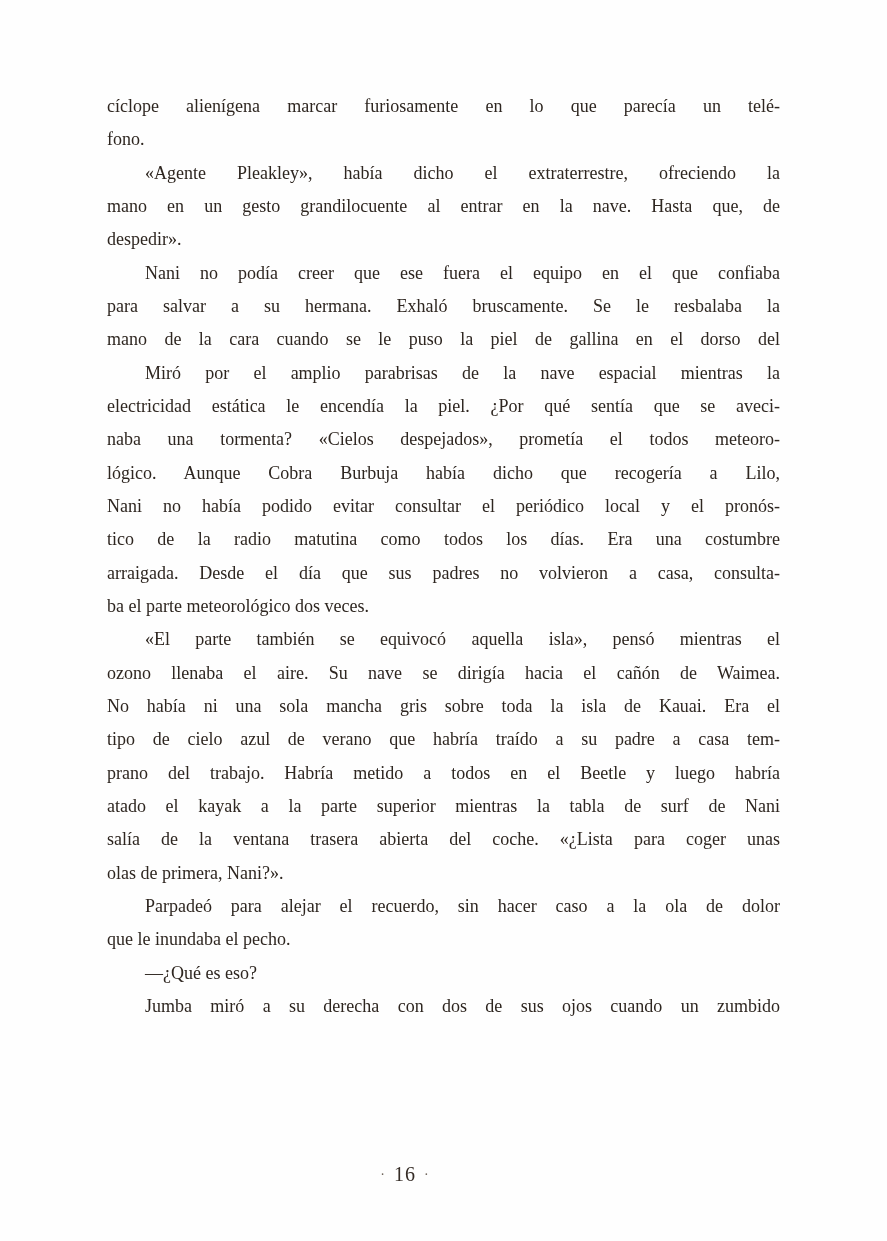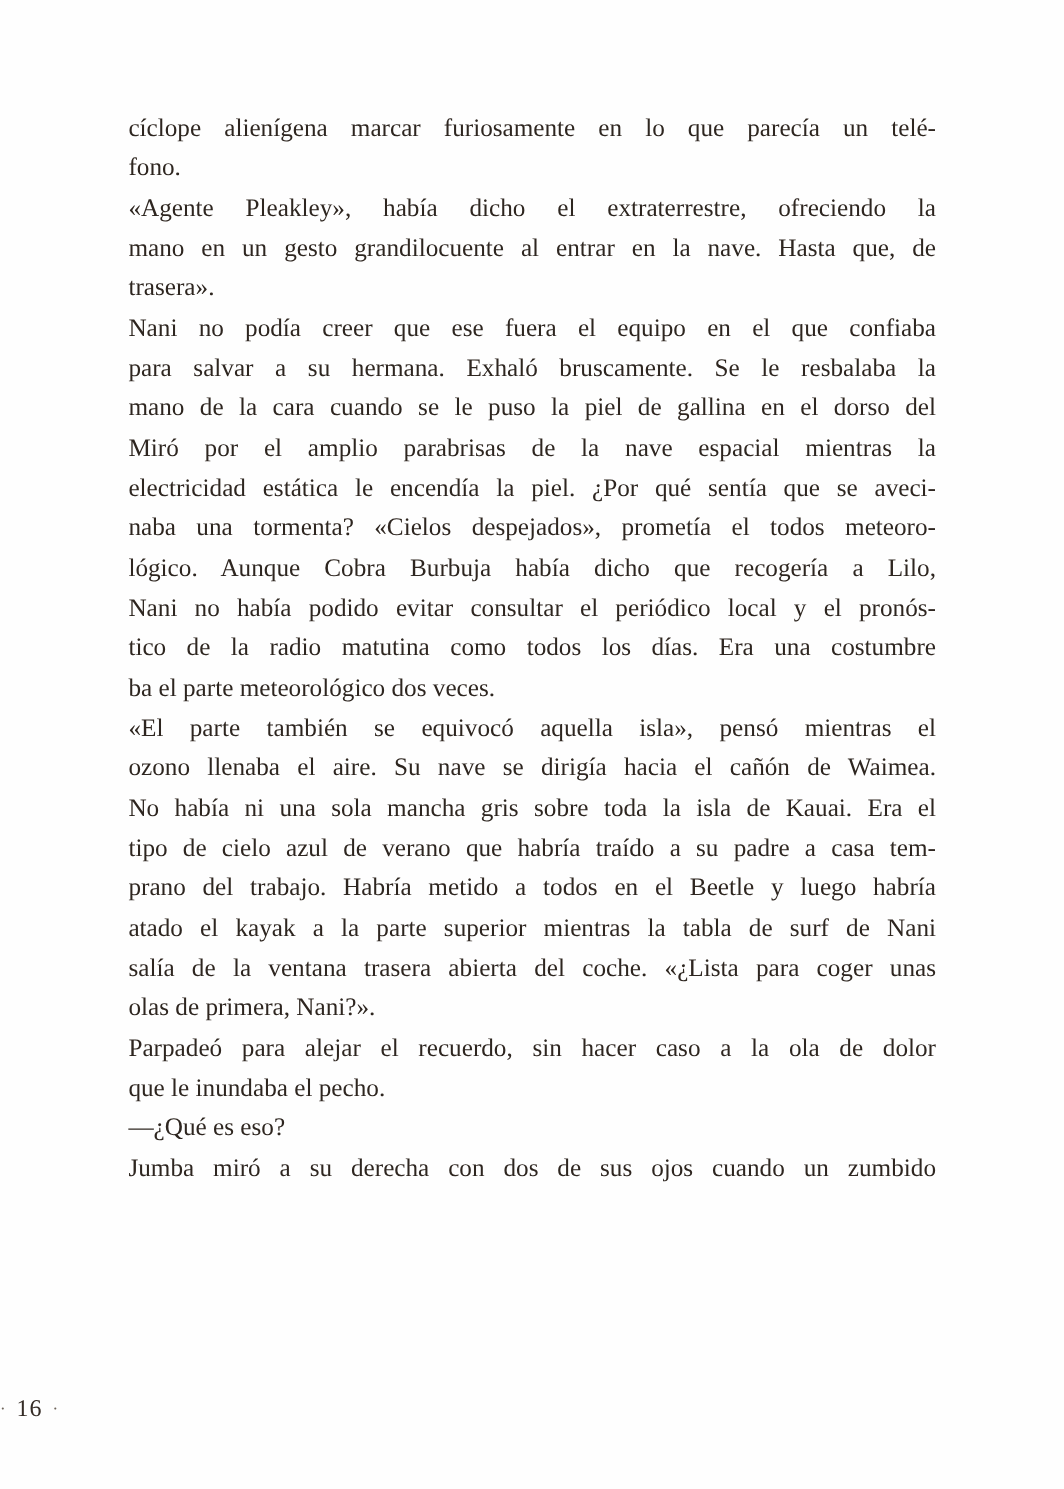--- a/index.html
+++ b/index.html
@@ -15,42 +15,44 @@
     background: #fefefe;
     font-family: "Liberation Serif", "DejaVu Serif", serif;
     overflow: hidden;
   }
   .text-block {
     position: absolute;
     left: 107px;
     top: 90px;
     width: 673px;
     color: #2e2620;
-    font-size: 21px;
+    font-size: 18px;
     line-height: 33.34px;
   }
   .paragraph {
     margin: 0;
     padding: 0;
   }
   .line {
     text-align: justify;
     text-align-last: justify;
     height: 33.34px;
   }
   .line.no-justify {
     text-align-last: left;
   }
   .line.indent {
+    margin-left: 38px;
   }
   .footer {
     position: absolute;
     left: 0;
     top: 1160px;
     width: 810px;
+    text-align: center;
     color: #352c26;
     font-size: 20px;
     line-height: 28px;
     font-variant-numeric: oldstyle-nums;
     letter-spacing: 1px;
   }
   .footer .dot {
     font-size: 14px;
     color: #6e645b;
     vertical-align: 2px;
@@ -64,34 +66,35 @@
 <div class="page">
 
   <div class="text-block" id="text-block">
       <div class="paragraph">
         <div class="line">cíclope alienígena marcar furiosamente en lo que parecía un telé-</div>
         <div class="line no-justify">fono.</div>
       </div>
       <div class="paragraph">
         <div class="line indent">«Agente Pleakley», había dicho el extraterrestre, ofreciendo la</div>
         <div class="line">mano en un gesto grandilocuente al entrar en la nave. Hasta que, de</div>
-        <div class="line no-justify">trasera».</div>
+        <div class="line no-justify">despedir».</div>
       </div>
       <div class="paragraph">
         <div class="line indent">Nani no podía creer que ese fuera el equipo en el que confiaba</div>
         <div class="line">para salvar a su hermana. Exhaló bruscamente. Se le resbalaba la</div>
         <div class="line">mano de la cara cuando se le puso la piel de gallina en el dorso del</div>
       </div>
       <div class="paragraph">
         <div class="line indent">Miró por el amplio parabrisas de la nave espacial mientras la</div>
         <div class="line">electricidad estática le encendía la piel. ¿Por qué sentía que se aveci-</div>
         <div class="line">naba una tormenta? «Cielos despejados», prometía el todos meteoro-</div>
         <div class="line">lógico. Aunque Cobra Burbuja había dicho que recogería a Lilo,</div>
         <div class="line">Nani no había podido evitar consultar el periódico local y el pronós-</div>
         <div class="line">tico de la radio matutina como todos los días. Era una costumbre</div>
+        <div class="line">arraigada. Desde el día que sus padres no volvieron a casa, consulta-</div>
         <div class="line no-justify">ba el parte meteorológico dos veces.</div>
       </div>
       <div class="paragraph">
         <div class="line indent">«El parte también se equivocó aquella isla», pensó mientras el</div>
         <div class="line">ozono llenaba el aire. Su nave se dirigía hacia el cañón de Waimea.</div>
         <div class="line">No había ni una sola mancha gris sobre toda la isla de Kauai. Era el</div>
         <div class="line">tipo de cielo azul de verano que habría traído a su padre a casa tem-</div>
         <div class="line">prano del trabajo. Habría metido a todos en el Beetle y luego habría</div>
         <div class="line">atado el kayak a la parte superior mientras la tabla de surf de Nani</div>
         <div class="line">salía de la ventana trasera abierta del coche. «¿Lista para coger unas</div>

